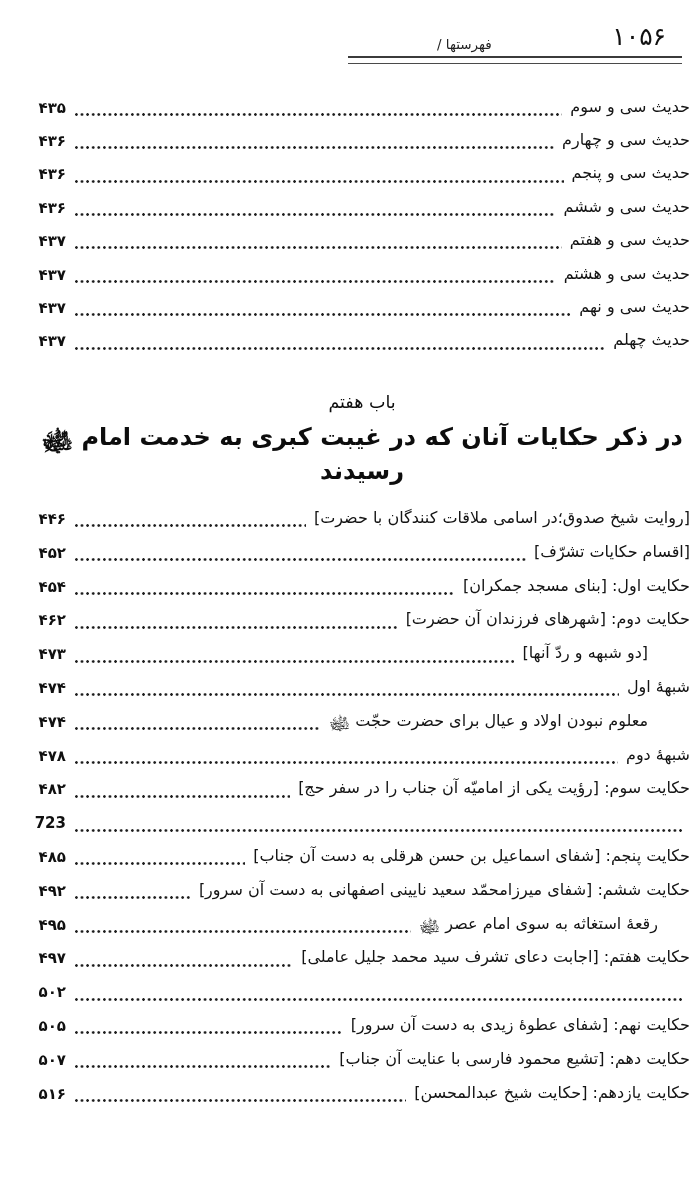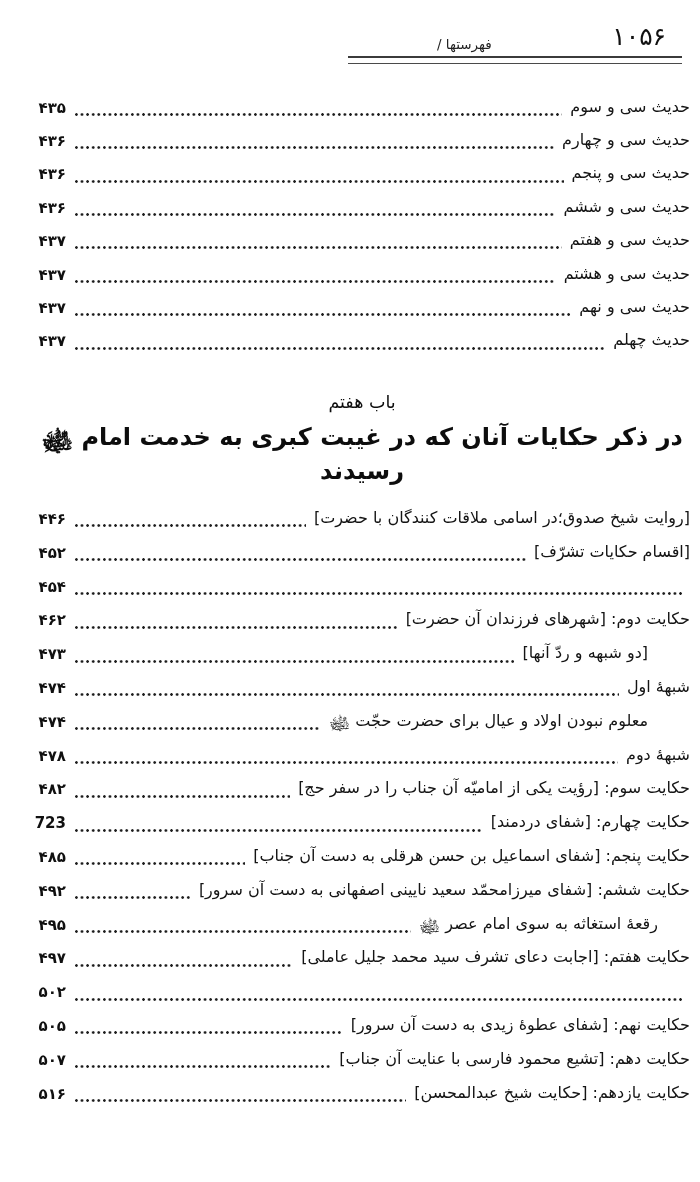--- a/index.html
+++ b/index.html
@@ -120,20 +120,21 @@
     <span class="t">[روایت شیخ صدوق؛در اسامی ملاقات کنندگان با حضرت]</span>
     <span class="leader"></span>
     <span class="pg">۴۴۶</span>
   </li>
         <li class="toc-row">
     <span class="t">[اقسام حکایات تشرّف]</span>
     <span class="leader"></span>
     <span class="pg">۴۵۲</span>
   </li>
         <li class="toc-row">
+    <span class="t">حکایت اول: [بنای مسجد جمکران]</span>
     <span class="leader"></span>
     <span class="pg">۴۵۴</span>
   </li>
         <li class="toc-row">
     <span class="t">حکایت دوم: [شهرهای فرزندان آن حضرت]</span>
     <span class="leader"></span>
     <span class="pg">۴۶۲</span>
   </li>
         <li class="toc-row indent-1">
     <span class="t">[دو شبهه و ردّ آنها]</span>
@@ -154,21 +155,20 @@
     <span class="t">شبهۀ دوم</span>
     <span class="leader"></span>
     <span class="pg">۴۷۸</span>
   </li>
         <li class="toc-row">
     <span class="t">حکایت سوم: [رؤیت یکی از امامیّه آن جناب را در سفر حج]</span>
     <span class="leader"></span>
     <span class="pg">۴۸۲</span>
   </li>
         <li class="toc-row">
-    <span class="t">حکایت چهارم: [شفای دردمند]</span>
     <span class="leader"></span>
     <span class="pg">723</span>
   </li>
         <li class="toc-row">
     <span class="t">حکایت پنجم: [شفای اسماعیل بن حسن هرقلی به دست آن جناب]</span>
     <span class="leader"></span>
     <span class="pg">۴۸۵</span>
   </li>
         <li class="toc-row">
     <span class="t">حکایت ششم: [شفای میرزامحمّد سعید نایینی اصفهانی به دست آن سرور]</span>

